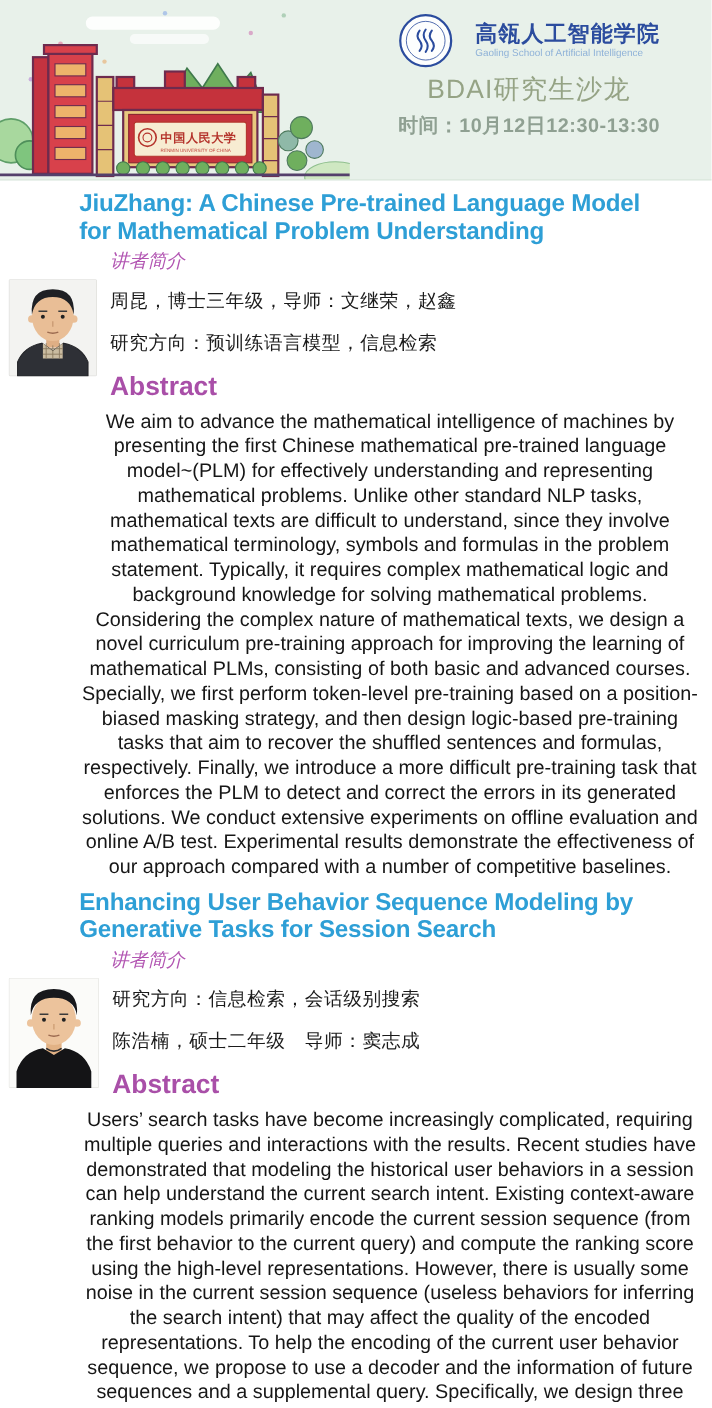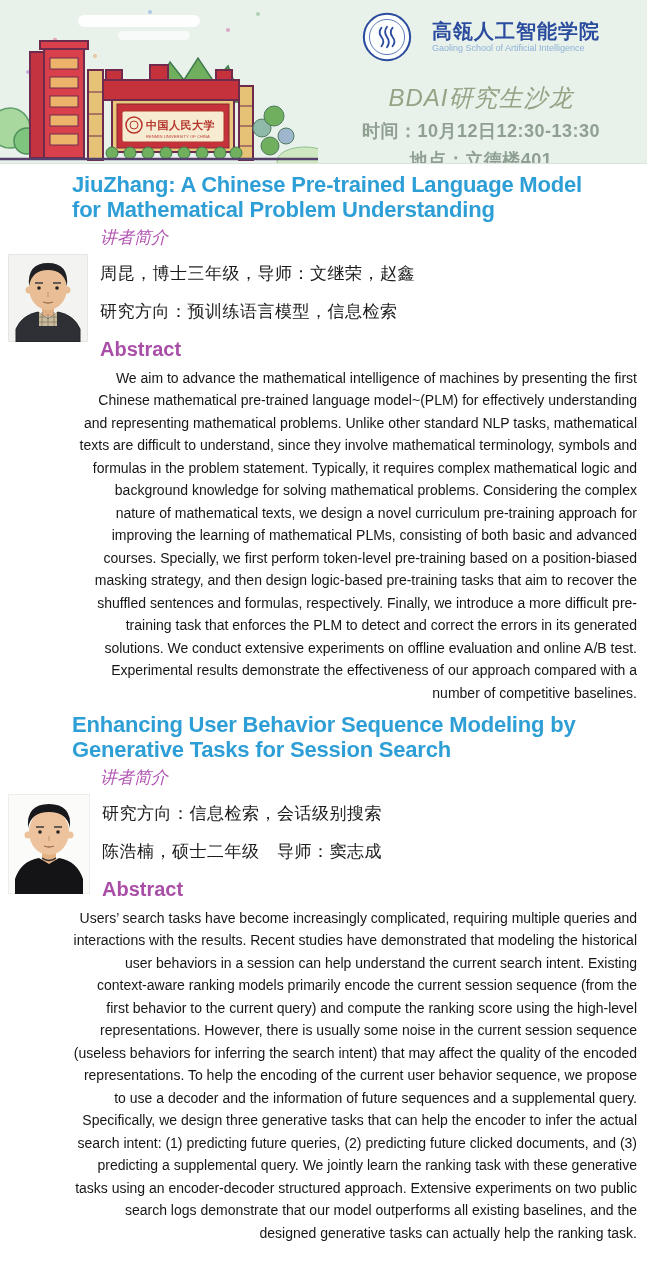--- a/index.html
+++ b/index.html
@@ -19,37 +19,37 @@
   }
   .hero-svg { position:absolute; left:0; top:0; display:block; }
   .header-right {
     position:absolute; left:318px; top:12px; width:326px;
     display:flex; flex-direction:column; align-items:center;
   }
   .logo-row { display:flex; align-items:center; gap:20px; }
   .logo-names { display:flex; flex-direction:column; line-height:1.1; }
   .school-cn { color:#2b4c9e; font-size:20px; font-weight:bold; letter-spacing:1px; }
   .school-en { color:#8fb2d8; font-size:9px; margin-top:2px; }
-  .event-name { color:#95a385; font-size:24px; letter-spacing:1px; margin-top:20px;font-style:italic; }
+  .event-name { color:#95a385; font-size:24px; letter-spacing:1px; margin-top:3px; }
   .meta-line  { color:#8fa092; font-size:18px; font-weight:600; margin-top:5px; letter-spacing:0.5px; }
 
   
   .talk-title {
     color:#2e9fd6; font-weight:bold; font-size:22px; line-height:1.15;
     letter-spacing:-0.2px; margin:8px 36px 2px 72px;
   }
   .speaker-label { color:#b255b2; font-size:17px; margin:3px 0 5px 100px;font-style:italic; }
   .speaker-row { display:flex; align-items:flex-start; margin:0 0 0 8px; }
   .photo { display:block; border-radius:1px; }
   .speaker-info { margin-left:12px; padding-top:8px; }
   .speaker-line { font-size:17px; color:#1b1b1b; margin-bottom:15px; letter-spacing:0.5px; }
-  .abstract-label { color:#a94fa8; font-size:20px; font-weight:bold; margin-top:3px; }
+  .abstract-label { color:#a94fa8; font-size:24px; font-weight:bold; margin-top:3px; }
   .abstract {
-    font-size:14px; line-height:22.5px; color:#161616;
-    margin:6px 10px 8px 72px; text-align:right;
+    font-size:18px; line-height:22.5px; color:#161616;
+    margin:6px 10px 8px 72px; text-align:center;
   }
 </style>
 </head>
 <body>
 
 <div class="poster">
 
   <div class="header">
 
     <svg class="hero-svg" width="318" height="163" viewBox="0 0 318 163">
@@ -144,21 +144,20 @@
           <path d="M27,16 q-4,5.5 0,11 q4,5.5 0,11" fill="none" stroke="#2b4c9e" stroke-width="2" stroke-linecap="round"></path>
           <path d="M33,17 q-4,5 0,10 q4,5 0,10" fill="none" stroke="#2b4c9e" stroke-width="2" stroke-linecap="round"></path>
         </svg>
         <div class="logo-names">
           <span class="school-cn">高瓴人工智能学院</span>
           <span class="school-en">Gaoling School of Artificial Intelligence</span>
         </div>
       </div>
       <div class="event-name">BDAI研究生沙龙</div>
       <div class="meta-line"><span>时间：</span><span>10月12日12:30-13:30</span></div>
-      <div class="meta-line"><span>地点：</span><span>立德楼401</span></div>
     </div>
   </div>
 
   <section>
     <h1 class="talk-title">JiuZhang: A Chinese Pre-trained Language Model for Mathematical Problem Understanding</h1>
     <div class="speaker-label">讲者简介</div>
     <div class="speaker-row">
       <svg class="photo" width="80" height="88" viewBox="0 0 80 88">
         <rect width="80" height="88" fill="#f3f3f1" stroke="#d8d8d4"></rect>
         <rect x="34" y="50" width="12" height="12" fill="#dfaf85"></rect>

